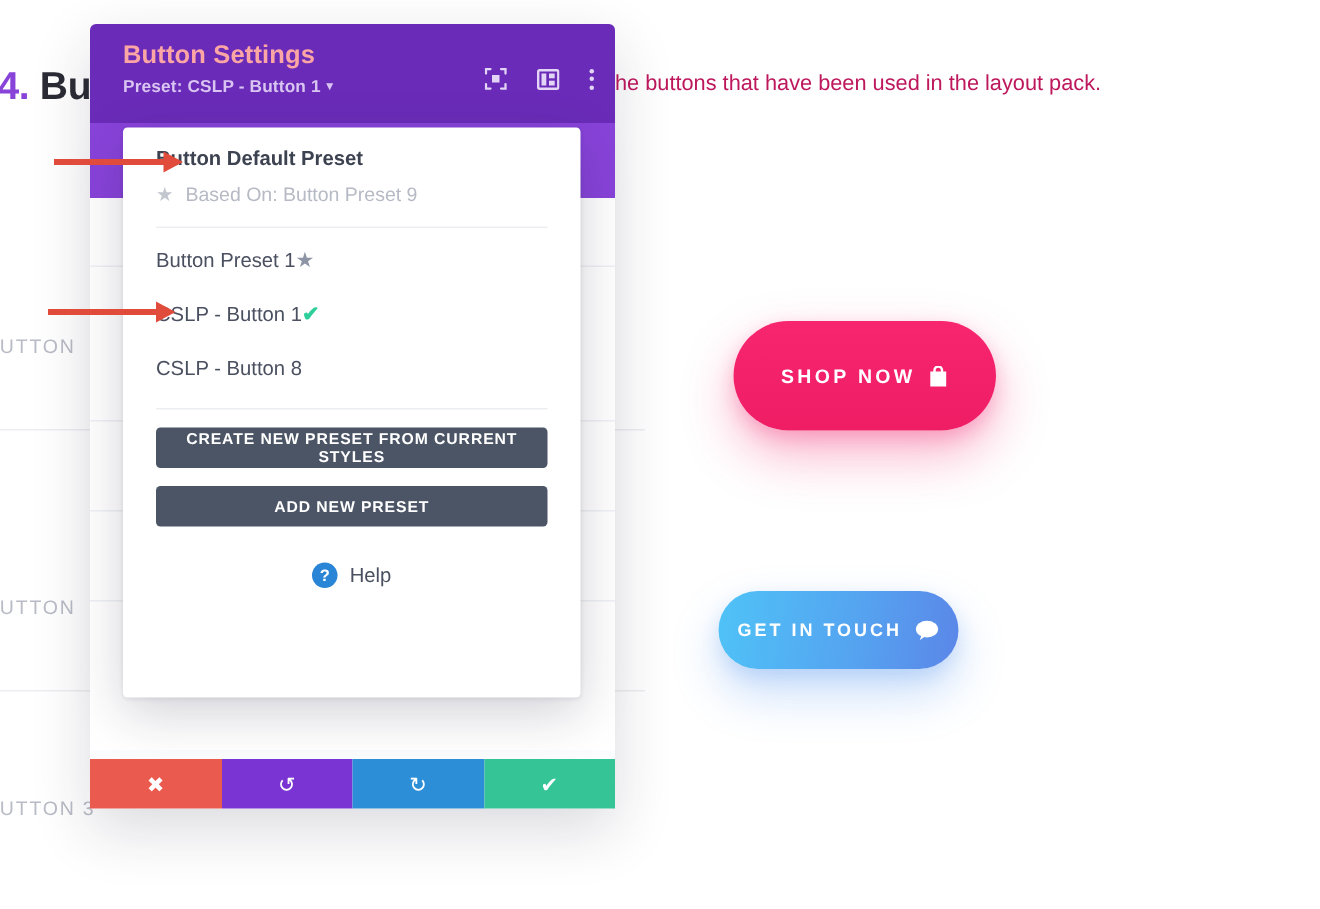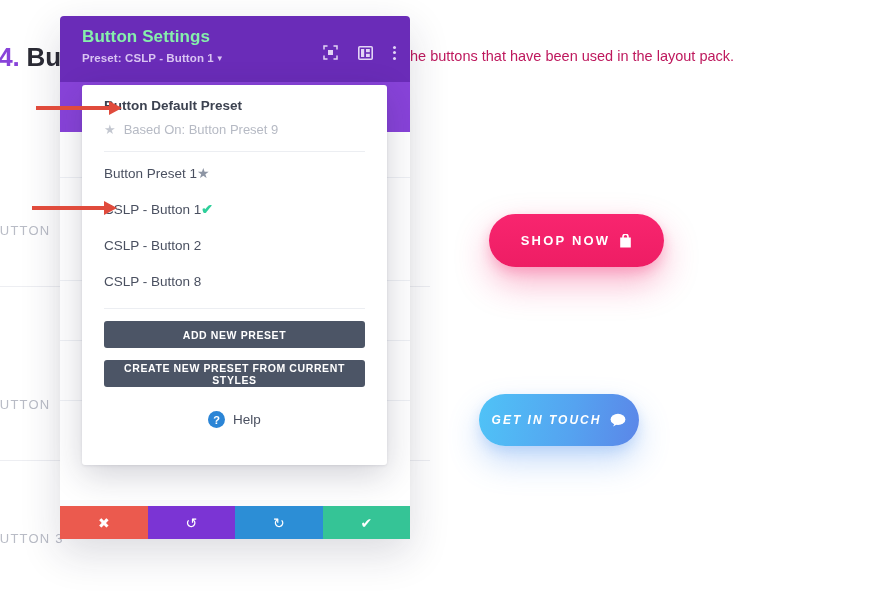--- a/index.html
+++ b/index.html
@@ -46,30 +46,30 @@
     color: #fff;
     font-size: 13px;
     font-weight: 700;
     letter-spacing: 2.2px;
     display: flex; align-items: center; justify-content: center;
     gap: 9px;
     white-space: nowrap;
   }
   .pill .glyph { display: inline-flex; align-items: center; letter-spacing: 0; }
   .pill-shop {
-    left: 489px; top: 214px; width: 175px; height: 53px;
+    left: 489px; top: 214px; width: 175px; height: 73px;
     background: linear-gradient(180deg,#f8256f 0%, #ee1d64 100%);
     box-shadow: 0 16px 34px rgba(240,32,105,0.34), 0 5px 12px rgba(240,32,105,0.22);
     text-align: right;
   }
   .pill-touch {
     left: 479px; top: 394px; width: 160px; height: 52px;
     background: linear-gradient(100deg,#4fc3f7 0%, #55a3f0 58%, #5b86e8 100%);
     box-shadow: 0 16px 32px rgba(85,150,240,0.32), 0 5px 12px rgba(85,150,240,0.2);
-    font-size: 12px; letter-spacing: 2px; font-style: italic;
+    font-size: 12px; letter-spacing: 2px;
   }
   .pill-story {
     left: 469px; top: 530px; width: 179px; height: 46px;
     background: linear-gradient(180deg,#fa2d73 0%, #f01f66 100%);
     box-shadow: 0 14px 30px rgba(240,32,105,0.3), 0 4px 10px rgba(240,32,105,0.2);
     font-size: 12.5px; letter-spacing: 2.2px;
   }
 
   
   .bg-tab-chip {
@@ -93,21 +93,21 @@
     background: #fbfcfd;
     box-shadow: 0 14px 40px rgba(30,30,60,0.16);
     border-radius: 4px;
     overflow: hidden;
   }
   .modal-header {
     position: absolute; left: 0; top: 0; width: 350px; height: 66px;
     background: #6a2cb8;
     padding: 11px 18px 0 22px;
   }
-  .modal-title { font-size: 17px; font-weight: 700; color: #86efac; letter-spacing: 0.1px; }
+  .modal-title { font-size: 17px; font-weight: 700; color: #fca5a5; letter-spacing: 0.1px; }
   .modal-preset {
     margin-top: 5px; font-size: 11.5px; font-weight: 700;
     color: #d9c4f2; letter-spacing: 0.1px; cursor: pointer;
   }
   .modal-preset .caret { font-size: 8px; position: relative; top: -1px; margin-left: 2px; }
   .header-icons {
     position: absolute; right: 14px; top: 29px;
     display: flex; align-items: center; gap: 20px;
   }
   .hicon { color: #e2d5f5; display: inline-flex; align-items: center; cursor: pointer; }
@@ -315,32 +315,28 @@
 
     <div class="dd-item">
       <span>Button Preset 1</span>
       <span class="mark mark-star">★</span>
     </div>
     <div class="dd-item">
       <span>CSLP - Button 1</span>
       <span class="mark mark-check">✔</span>
     </div>
     <div class="dd-item">
-      <span>CSLP - Button 2</span>
-      <span class="mark"></span>
-    </div>
-    <div class="dd-item">
       <span>CSLP - Button 8</span>
       <span class="mark"></span>
     </div>
 
     <div class="dd-sep2"></div>
 
+    <button class="dd-btn">CREATE NEW PRESET FROM CURRENT STYLES</button>
     <button class="dd-btn">ADD NEW PRESET</button>
-    <button class="dd-btn">CREATE NEW PRESET FROM CURRENT STYLES</button>
 
     <div class="dd-help">
       <span class="help-circle">?</span>
       <span>Help</span>
     </div>
   </div>
 
   <div class="action-bar">
     <div class="act act-cancel">
       <span>✖</span>

